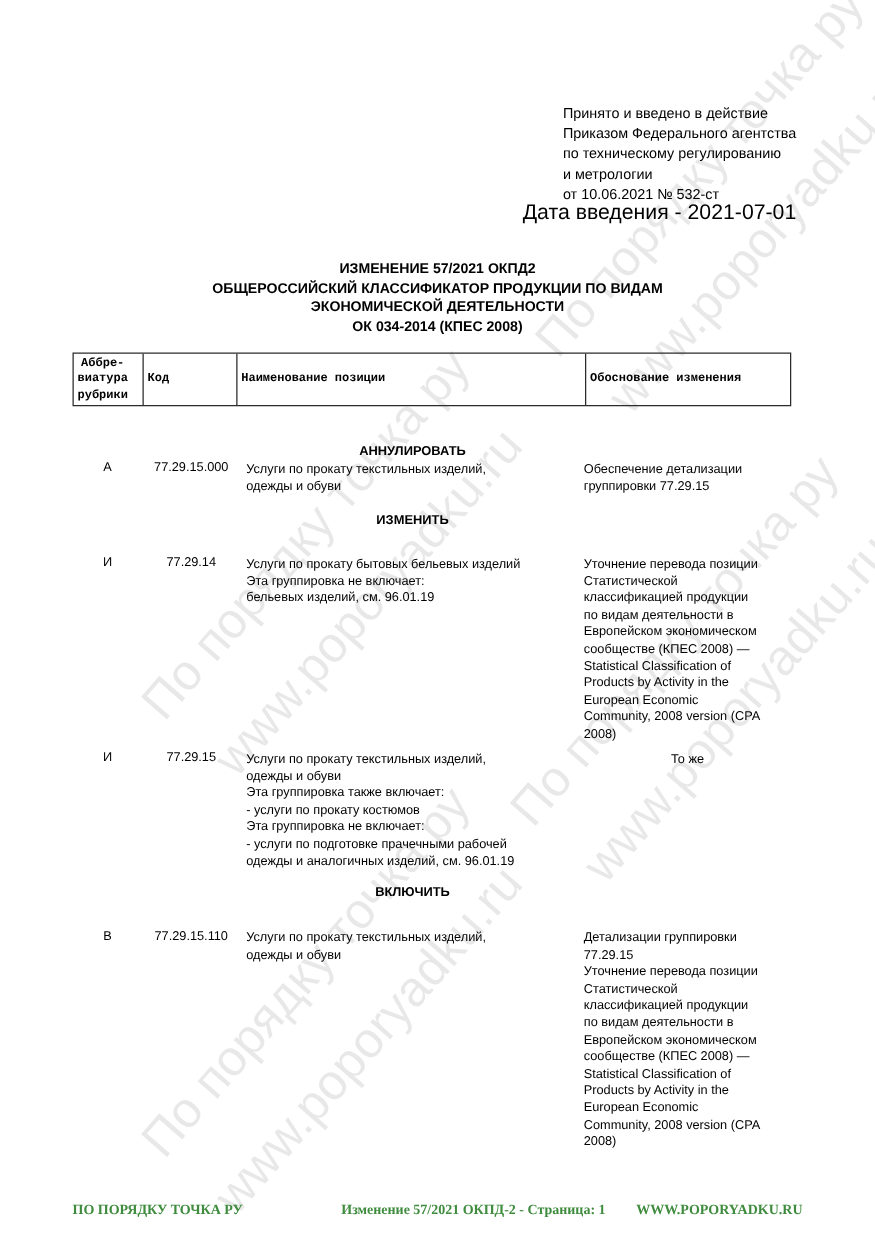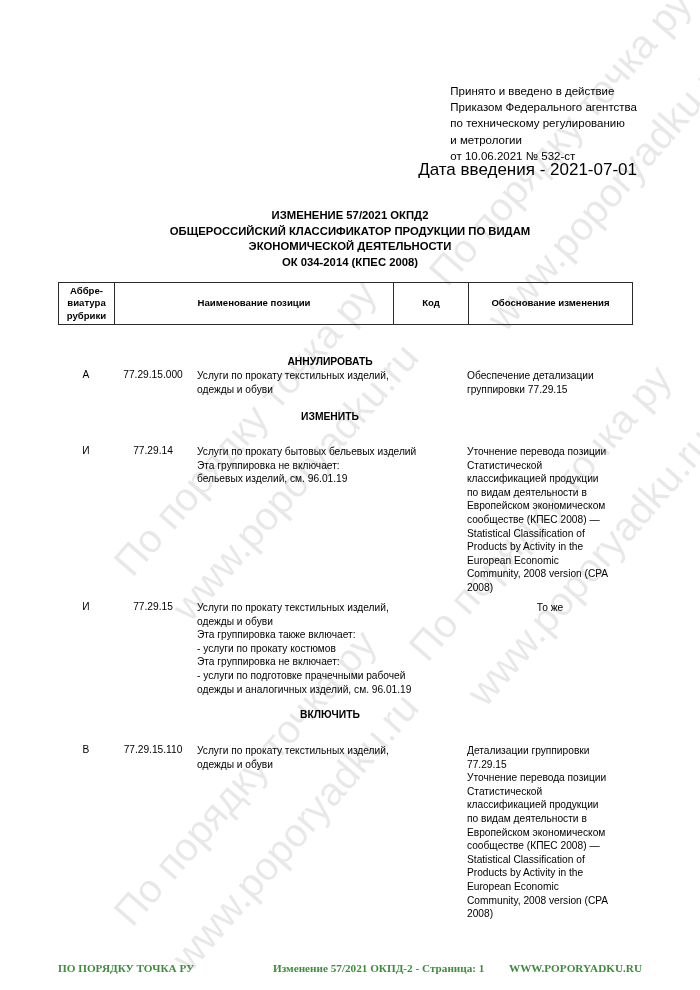--- a/index.html
+++ b/index.html
@@ -91,26 +91,27 @@
     height: 43px;
     box-sizing: border-box;
     display: flex;
     border: 1px solid #2b2b2b;
   }
   .th-cell {
     box-sizing: border-box;
     border-right: 1px solid #2b2b2b;
     display: flex;
     align-items: center;
-    justify-content: center;
+    justify-content: flex-start;
     text-align: center;
     font-size: 9.6px;
     font-weight: bold;
     line-height: 12.5px;
     padding: 0 3px;
+    font-family: Liberation Mono, monospace;
   }
   .th-cell:last-child { border-right: none; }
   .th-c1 { width: 56px; }
   .th-c2 { width: 75px; }
   .th-c3 { width: 279px; }
   .th-c4 { width: 163px; }
 
   
   .section-title {
     position: absolute;
@@ -218,22 +219,22 @@
     </div>
 
     <div class="tbl-head">
       <div class="th-cell th-c1">
         <div>
           <div>Аббре-</div>
           <div>виатура</div>
           <div>рубрики</div>
         </div>
       </div>
+      <div class="th-cell th-c2">Код</div>
       <div class="th-cell th-c3">Наименование позиции</div>
-      <div class="th-cell th-c2">Код</div>
       <div class="th-cell th-c4">Обоснование изменения</div>
     </div>
 
     <div class="section-title sec-annul">АННУЛИРОВАТЬ</div>
 
     <div class="row r1">
       <div class="row-abbr">А</div>
       <div class="row-code">77.29.15.000</div>
       <div class="row-name">
         <div class="ln">Услуги по прокату текстильных изделий,</div>

